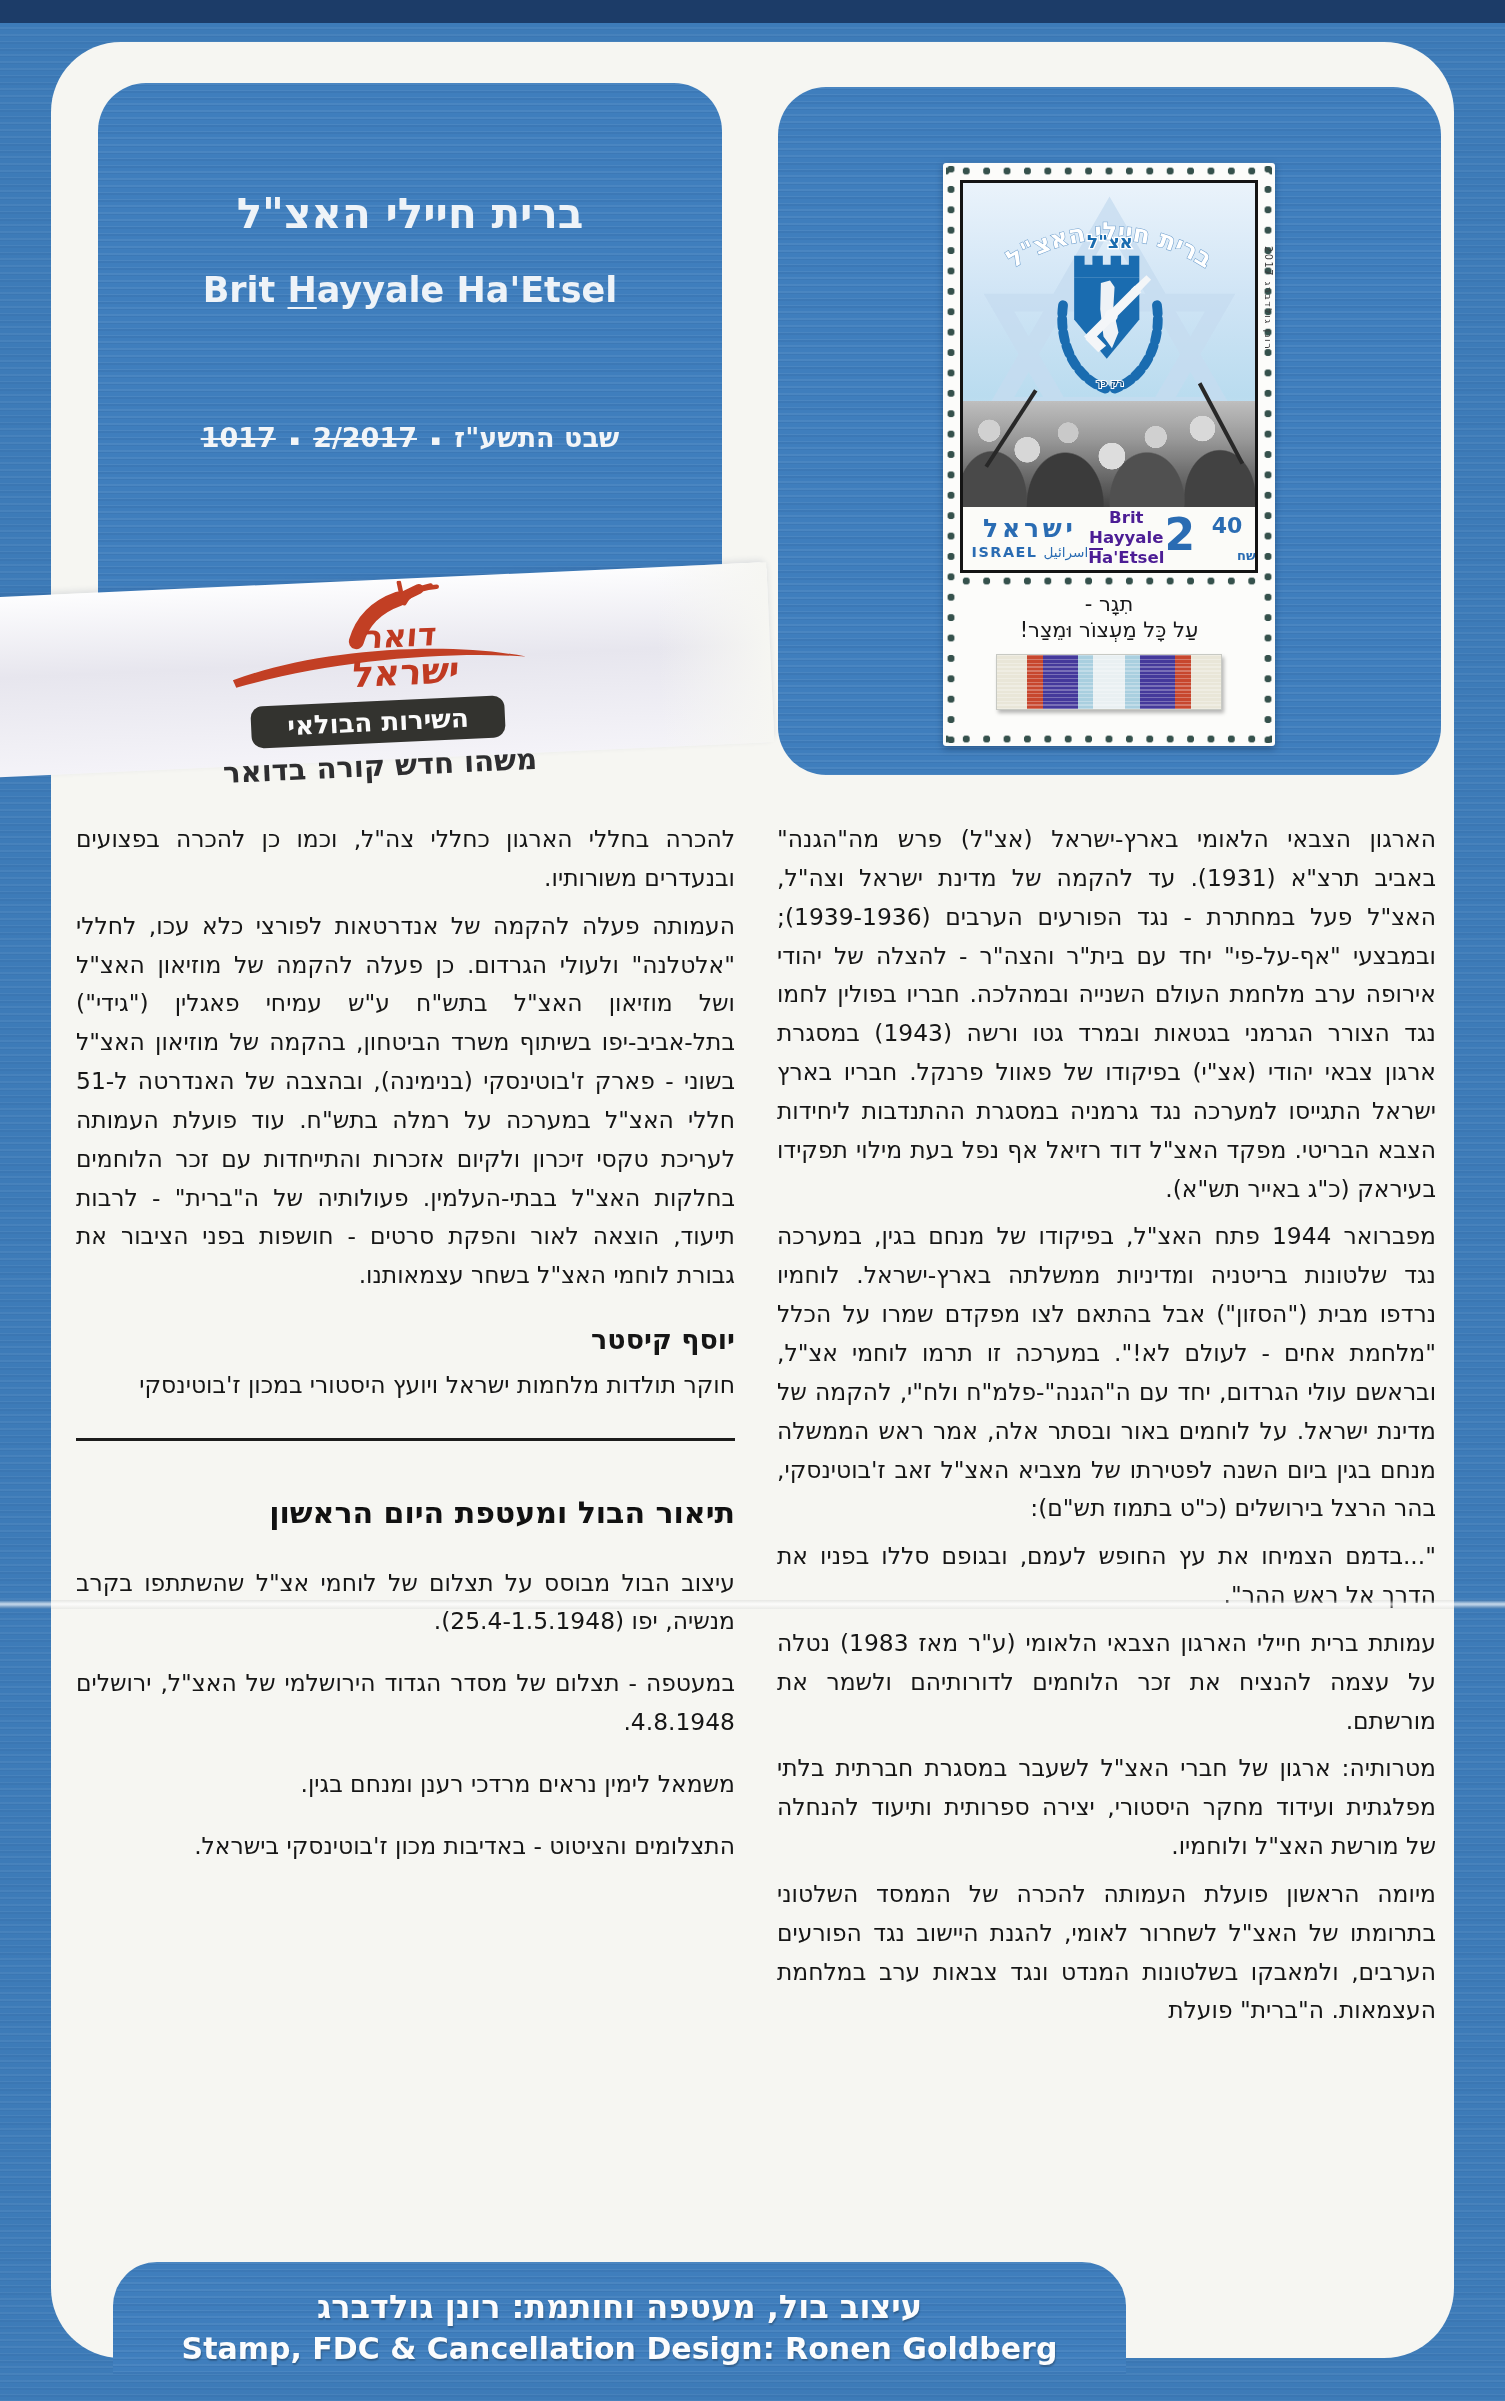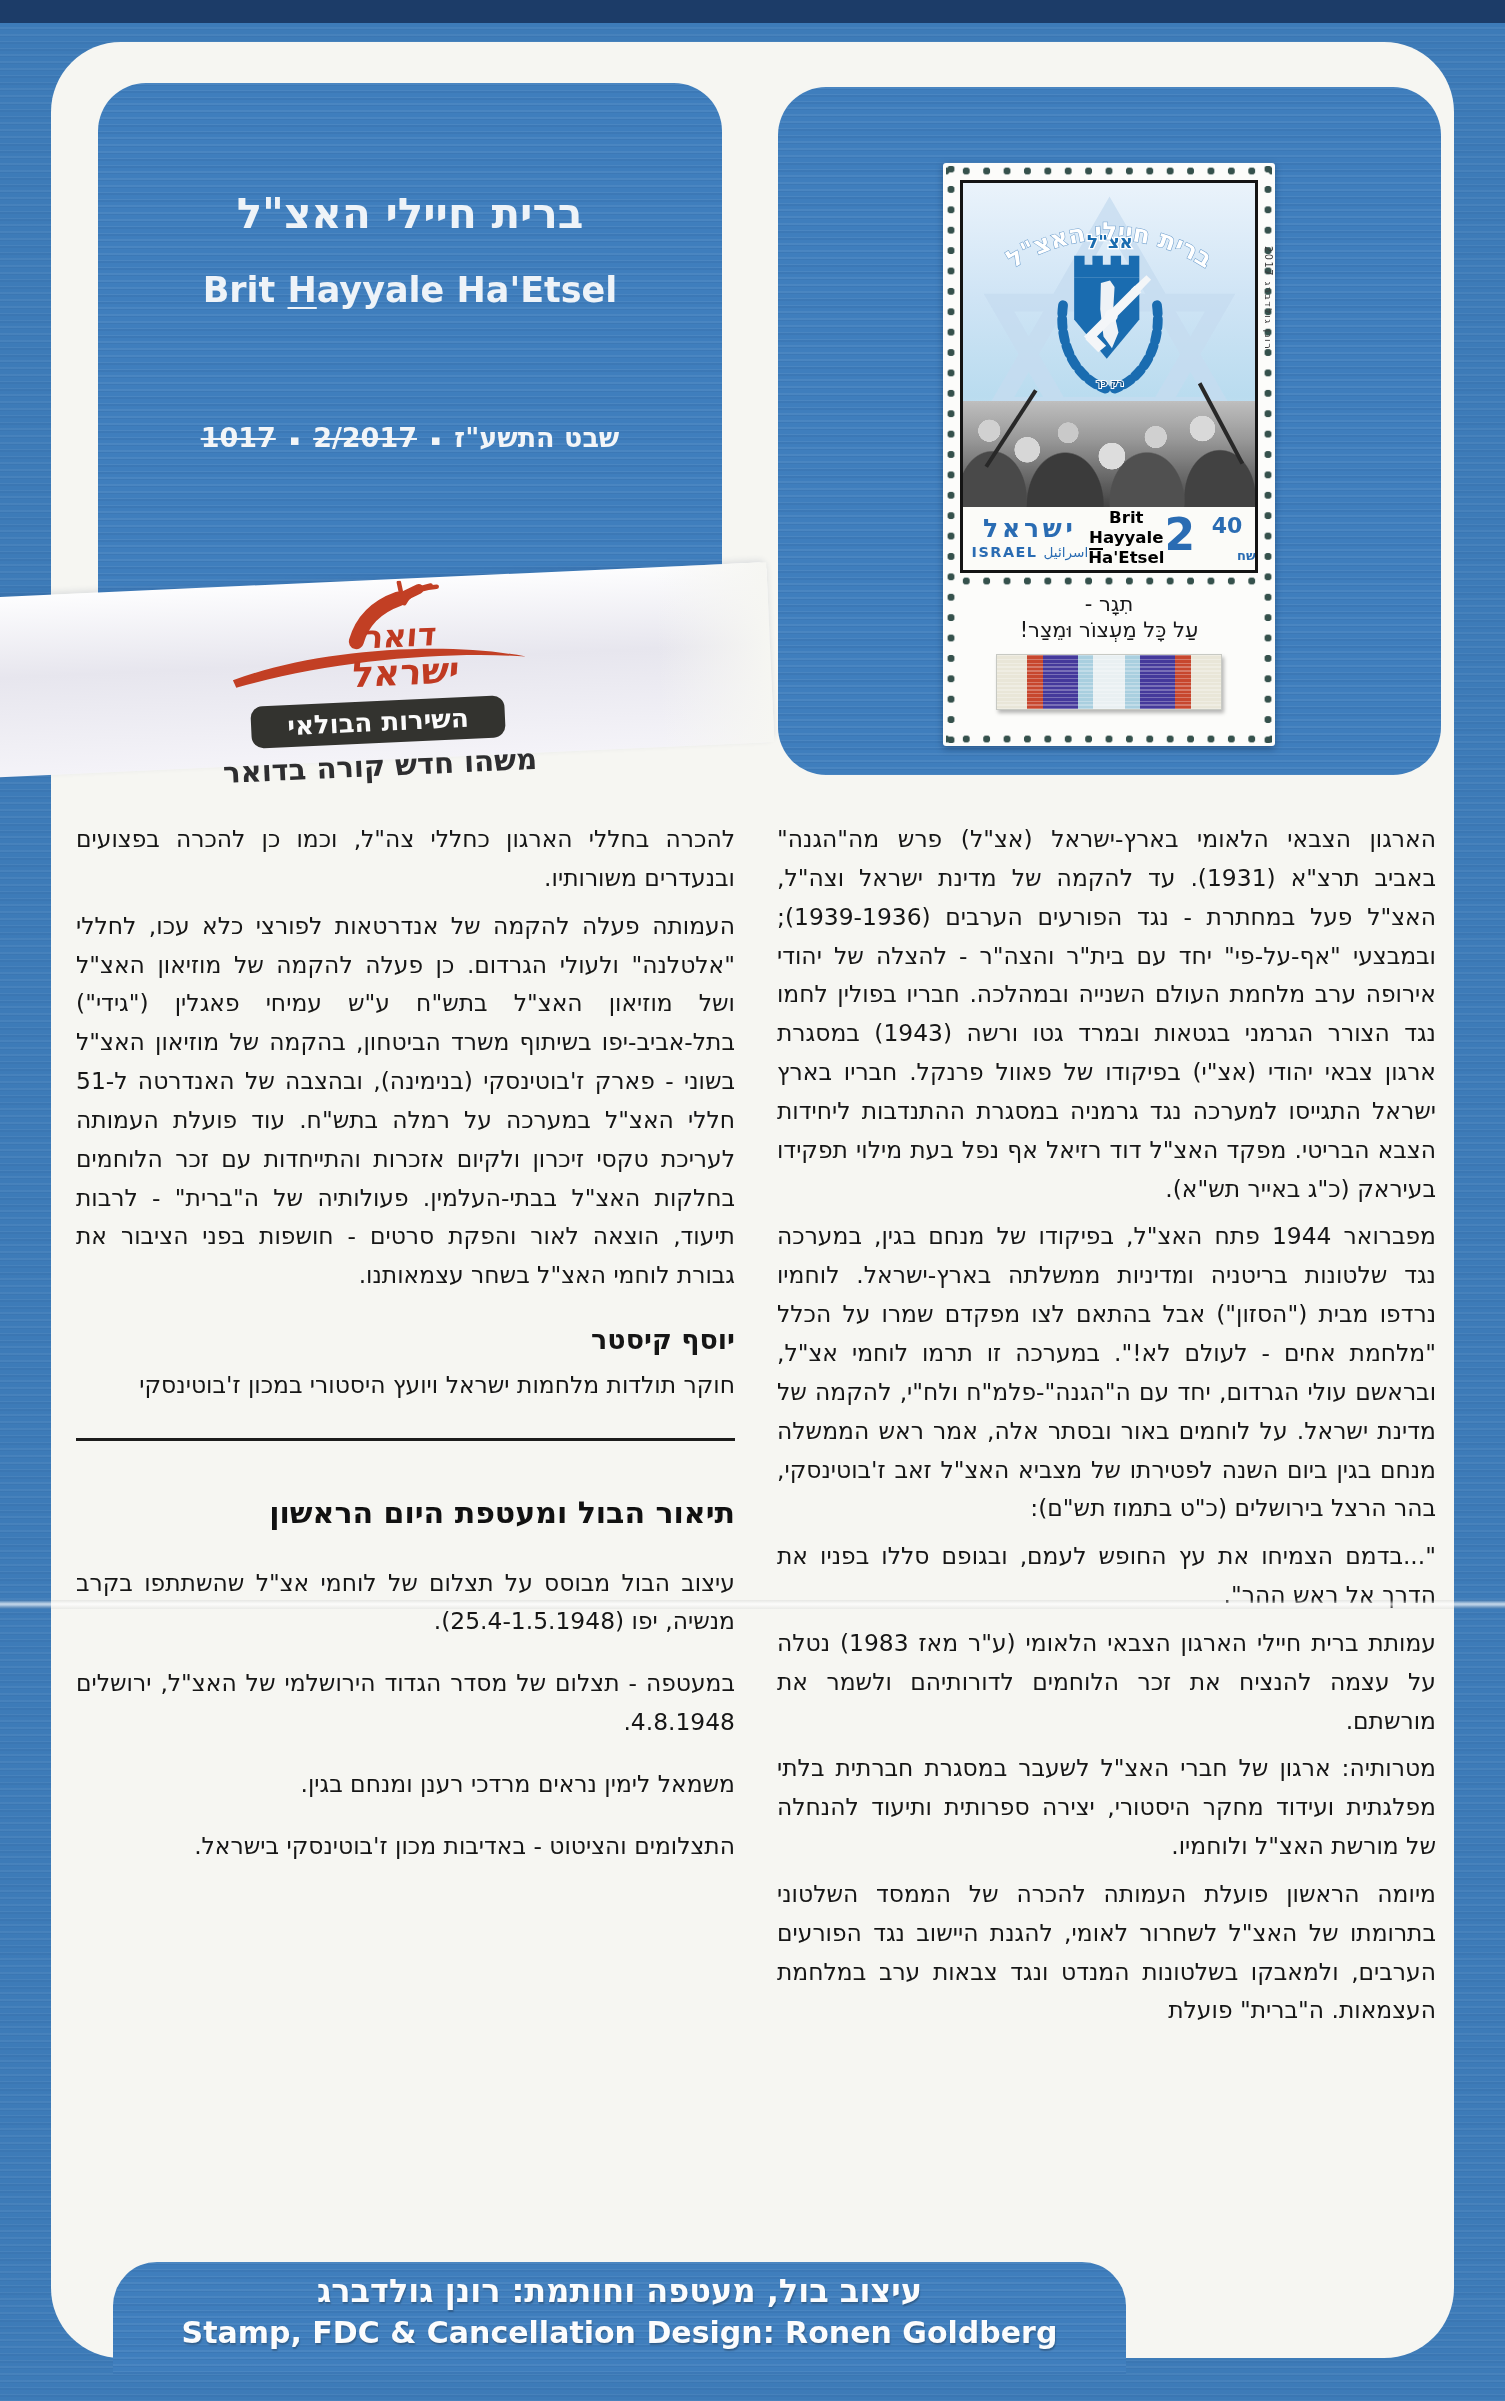--- a/index.html
+++ b/index.html
@@ -75,21 +75,21 @@
   .photo::before,.photo::after{content:"";position:absolute;width:3.8px;height:91px;background:#2c2c2b;}
   .photo::before{left:16%;top:-18px;transform:rotate(33deg);}
   .photo::after{right:11%;top:-23px;transform:rotate(-28deg);}
   .stamp-band{position:absolute;left:0;right:0;bottom:0;height:63px;background:#fbfbf8;z-index:7;
     display:flex;align-items:center;justify-content:space-between;padding:0 9px;box-sizing:border-box;}
   .band-left{text-align:center;line-height:1;}
   .c-he{font-size:25px;font-weight:bold;color:#2a6cb3;letter-spacing:3.8px;direction:rtl;}
   .c-row{margin-top:3.8px;display:flex;gap:6px;justify-content:center;align-items:baseline;}
   .c-en{font-size:14.4px;font-weight:bold;color:#2a6cb3;letter-spacing:1.5px;}
   .c-ar{font-size:13.6px;color:#2a6cb3;}
-  .band-center{text-align:center;font-size:16.6px;font-weight:bold;color:#000000;line-height:1.2;}
+  .band-center{text-align:center;font-size:16.6px;font-weight:bold;color:#4c1d95;line-height:1.2;}
   .band-right{display:flex;align-items:flex-start;gap:3px;color:#2a6cb3;}
   .den-int{font-size:44px;font-weight:bold;line-height:.9;}
   .den-col{display:flex;flex-direction:column;align-items:center;line-height:1;gap:9px;}
   .den-frac{font-size:22px;font-weight:bold;}
   .den-cur{font-size:13px;font-weight:bold;margin-top:3px;direction:rtl;padding-left:39px;}
   .side-credit{position:absolute;right:0.8px;top:83px;writing-mode:vertical-rl;font-size:9.8px;color:#3c3c3c;letter-spacing:1.5px;}
   .tab{position:absolute;left:16.6px;right:16.6px;top:428px;text-align:center;direction:rtl;}
   .tab-l1,.tab-l2{font-size:21px;font-weight:normal;color:#19191a;line-height:1.25;}
   .ribbon{width:224px;height:54px;margin:10.6px auto 0 auto;border:0.8px solid #c7c9c3;
     box-shadow:2.3px 3px 3.8px rgba(0,0,0,.28);
@@ -107,21 +107,21 @@
   .role{font-size:23.4px;margin-top:3px;}
   .rule{border:none;border-top:3px solid #1d1d1d;margin:33px 0 47px 0;}
   .sec-title{font-weight:bold;font-size:30px;margin:0 0 26px 0;color:#111;}
   .desc p{margin:0 0 23px 0;}
   
   .crease{position:absolute;left:0;top:1600px;width:100%;height:9px;z-index:60;pointer-events:none;opacity:.75;
     background:linear-gradient(180deg,rgba(40,50,60,.10),rgba(255,255,255,.95) 45%,rgba(40,50,60,.08));}
   .footer-bar{position:absolute;left:113px;top:2262px;width:1013px;height:112px;z-index:30;
     background:#3f7ebd;
     background-image:repeating-linear-gradient(180deg,rgba(255,255,255,.06) 0 1.5px,rgba(0,20,60,.05) 1.5px 3px,transparent 3px 6.8px);
-    border-radius:44px 44px 0 0;text-align:center;padding-top:10px;box-sizing:border-box;}
+    border-radius:44px 44px 0 0;text-align:center;padding-top:26px;box-sizing:border-box;}
   .f-he{font-size:32px;font-weight:bold;color:#fbfcfd;direction:rtl;text-shadow:0.8px 1.5px 1.5px rgba(0,0,0,.25);}
   .f-en{font-size:30px;font-weight:bold;color:#fbfcfd;margin-top:4.5px;text-shadow:0.8px 1.5px 1.5px rgba(0,0,0,.25);}
 </style>
 </head>
 <body>
 
 <div class="page">
   <div class="top-strip"></div>
   <div class="white-frame"></div>
 

